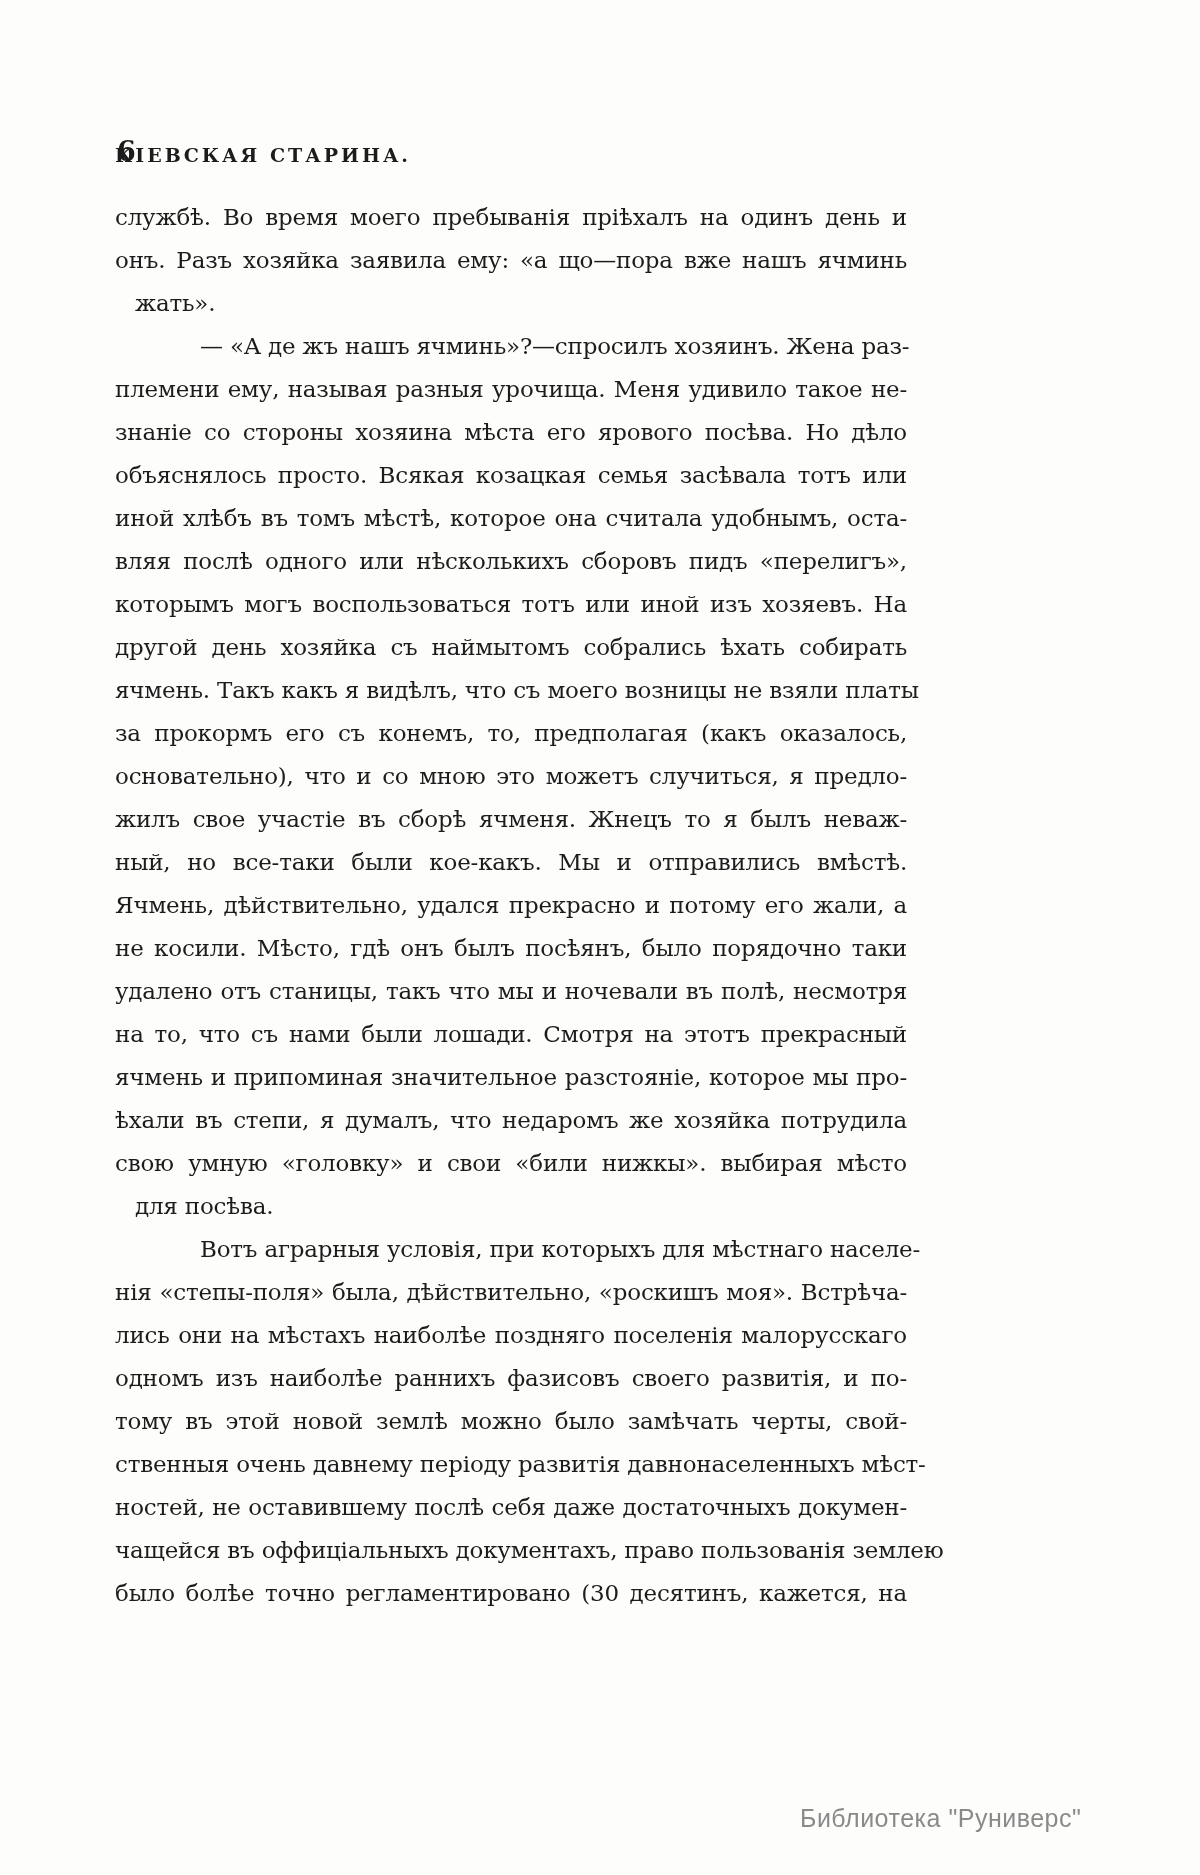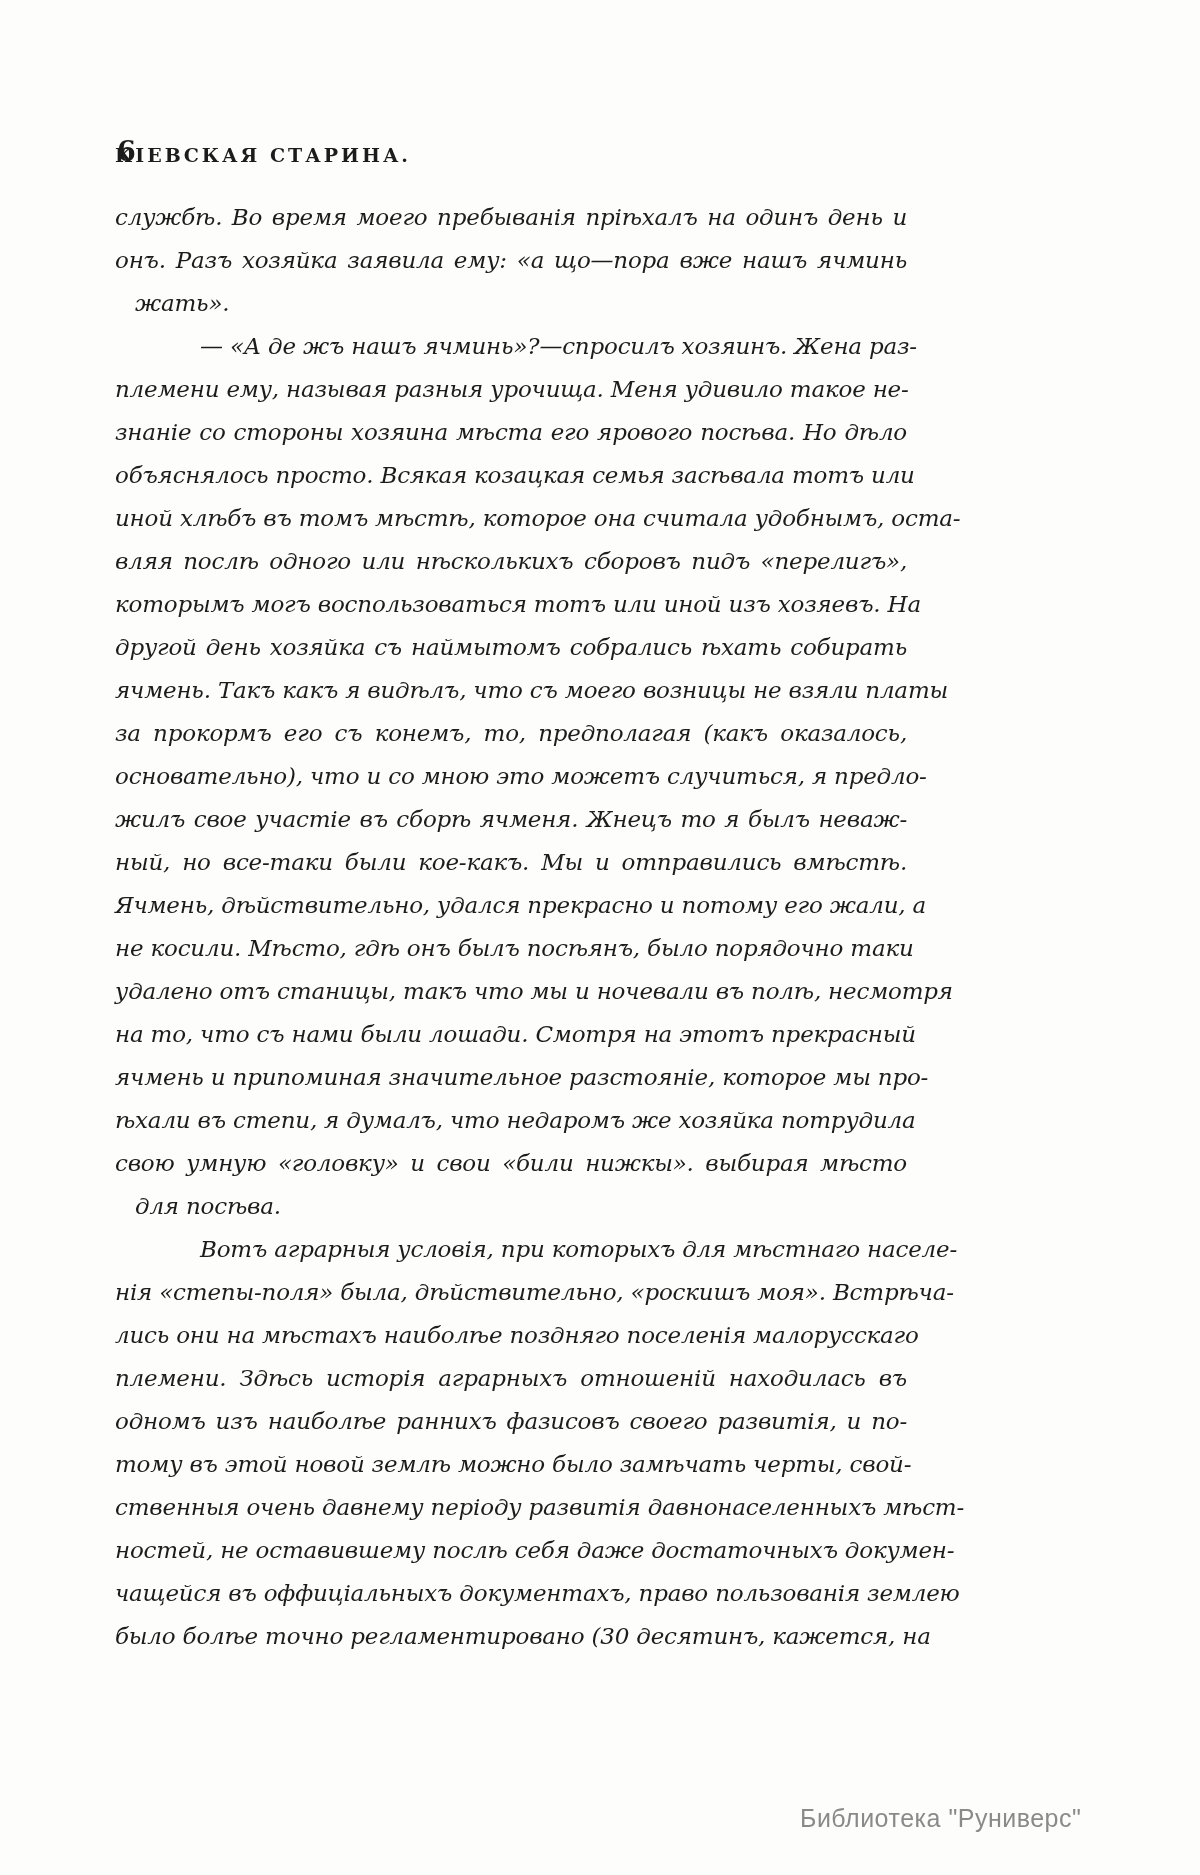--- a/index.html
+++ b/index.html
@@ -15,21 +15,21 @@
   .pagenum{
     position:absolute;left:117px;top:136px;
     font-size:27px;font-weight:bold;
   }
   .runhead{
     position:absolute;left:115px;top:144px;width:792px;
     text-align:left;
     font-size:19px;font-weight:bold;letter-spacing:3px;
   }
   .textblock{
-    position:absolute;left:115px;top:196px;width:792px;font-style:italic;
+    position:absolute;left:115px;top:196px;width:792px;
   }
   .line{
     height:43px;line-height:43px;
     font-size:23px;
     letter-spacing:-0.2px;
     white-space:nowrap;
     text-align:justify;
     -moz-text-align-last:justify;
     text-align-last:justify;
   }
@@ -78,21 +78,20 @@
     <div class="line">удалено отъ станицы, такъ что мы и ночевали въ полѣ, несмотря</div>
     <div class="line">на то, что съ нами были лошади. Смотря на этотъ прекрасный</div>
     <div class="line">ячмень и припоминая значительное разстояніе, которое мы про-</div>
     <div class="line">ѣхали въ степи, я думалъ, что недаромъ же хозяйка потрудила</div>
     <div class="line">свою умную «головку» и свои «били нижкы». выбирая мѣсто</div>
     <div class="line last">для посѣва.</div>
 
     <div class="line indent">Вотъ аграрныя условія, при которыхъ для мѣстнаго населе-</div>
     <div class="line">нія «степы-поля» была, дѣйствительно, «роскишъ моя». Встрѣча-</div>
     <div class="line">лись они на мѣстахъ наиболѣе поздняго поселенія малорусскаго</div>
-    <div class="line">племени. Здѣсь исторія аграрныхъ отношеній находилась въ</div>
     <div class="line">одномъ изъ наиболѣе раннихъ фазисовъ своего развитія, и по-</div>
     <div class="line">тому въ этой новой землѣ можно было замѣчать черты, свой-</div>
     <div class="line">ственныя очень давнему періоду развитія давнонаселенныхъ мѣст-</div>
     <div class="line">ностей, не оставившему послѣ себя даже достаточныхъ докумен-</div>
     <div class="line">чащейся въ оффиціальныхъ документахъ, право пользованія землею</div>
     <div class="line">было болѣе точно регламентировано (30 десятинъ, кажется, на</div>
   </div>
 
   <div class="watermark">Библиотека "Руниверс"</div>
 

